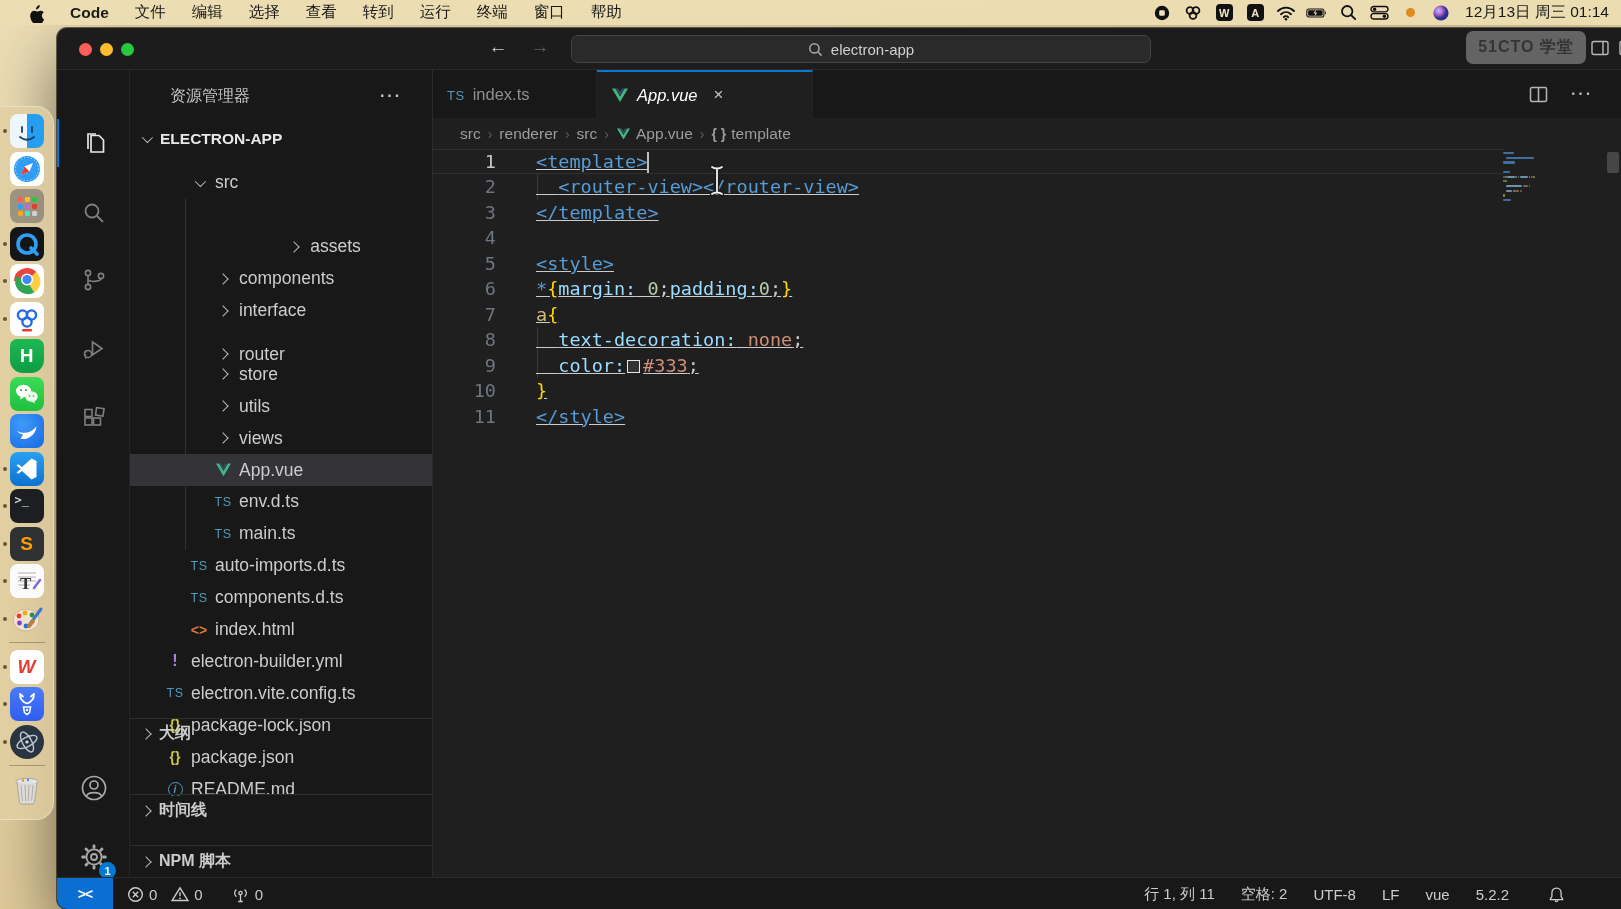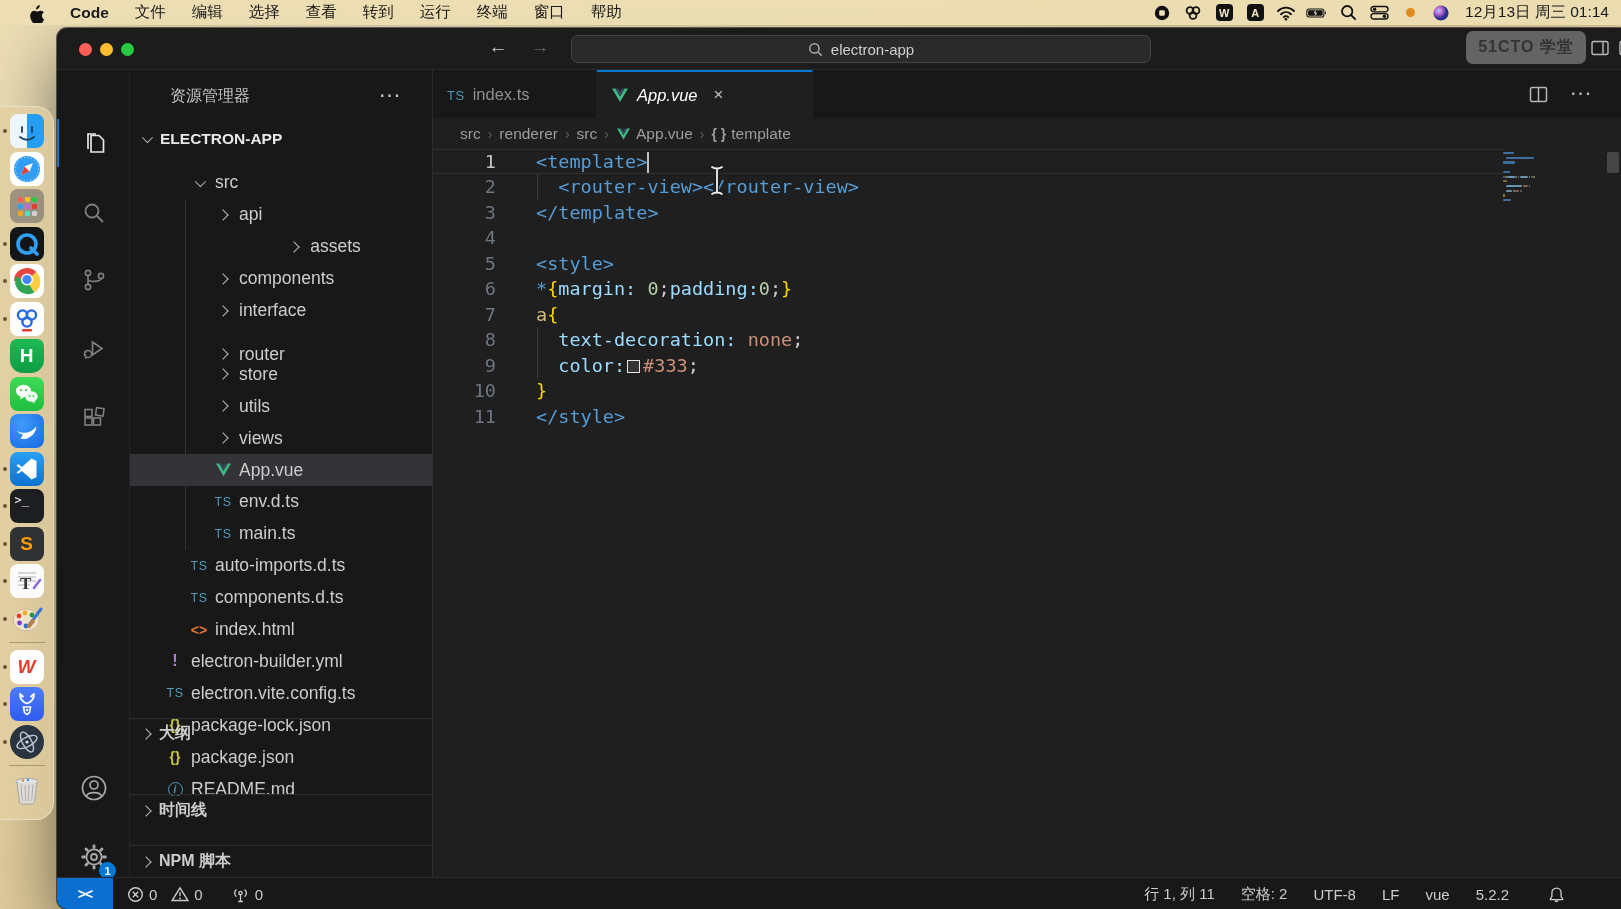--- a/index.html
+++ b/index.html
@@ -108,21 +108,21 @@
     display:flex; align-items:center; padding-left:27px; font-size:15.5px; color:#9d9d9d; gap:7px; }
   .breadcrumb .sep { color:#5f5f5f; font-size:14px; }
   .bc-item { display:flex; align-items:center; gap:5px; }
   .bc-braces { color:#9d9d9d; font-weight:bold; font-size:14px; }
 
   .editor { position:absolute; left:376px; top:121px; right:0; bottom:32px; background:#1f1f1f;
     font-family:"DejaVu Sans Mono","Liberation Mono",monospace; font-size:18.5px; overflow:hidden; }
   .cline { position:absolute; left:0; width:100%; height:25.45px; line-height:25.45px; }
   .gut { position:absolute; left:0; top:0; width:63px; text-align:right; color:#6e7681; }
   .gut.on { color:#c6c6c6; }
-  .ctext { position:absolute; left:103px; top:0; white-space:pre; }
+  .ctext { position:absolute; left:103px; top:0; white-space:pre;text-decoration:underline; }
   .gd { position:absolute; left:103.5px; top:0; bottom:0; width:1px; background:#3a3a3a; }
   .curline { position:absolute; left:0; top:0; width:1070px; height:25.45px;
     border-top:1px solid rgba(255,255,255,.08); border-bottom:1px solid rgba(255,255,255,.08); }
   .caret { position:absolute; left:214px; top:2.5px; width:1.6px; height:21px; background:#bfbfbf; }
   .tk-tag{color:#569cd6} .tk-prop{color:#9cdcfe} .tk-num{color:#b5cea8} .tk-brace{color:#ffd700}
   .tk-sel{color:#d7ba7d} .tk-str{color:#ce9178} .tk-plain{color:#cccccc}
   .tk-swatch{display:inline-block;width:13px;height:13px;background:#333;border:1.3px solid #e8e8e8;
     vertical-align:-1px;margin:0 3px 0 2px;}
   .minimap { position:absolute; left:1070px; top:3px; width:46px; height:70px; }
   .mm-bar { position:absolute; height:2.3px; border-radius:1px; }
@@ -511,26 +511,20 @@
       <span class="chev d" style="margin:0 10px 0 12px"></span>
       <span>ELECTRON-APP</span>
     </div>
     <div class="tree" id="tree">
       <div class="guide-v" style="left:55px;top:32px;height:351px"></div>
     <div class="trow" style="top: 0px; padding-left: 58px;">
           <span class="t-ic">
             <span class="chev d"></span>
           </span>
           <span>src</span>
-        </div>
-        <div class="trow" style="top: 31.9px; padding-left: 82px;">
-          <span class="t-ic">
-            <span class="chev r"></span>
-          </span>
-          <span>api</span>
         </div>
         <div class="trow" style="top: 63.8px; padding-left: 82px; justify-content: center;">
           <span class="t-ic">
             <span class="chev r"></span>
           </span>
           <span>assets</span>
         </div>
         <div class="trow" style="top: 127.6px; padding-left: 82px;">
           <span class="t-ic">
             <span class="chev r"></span>

